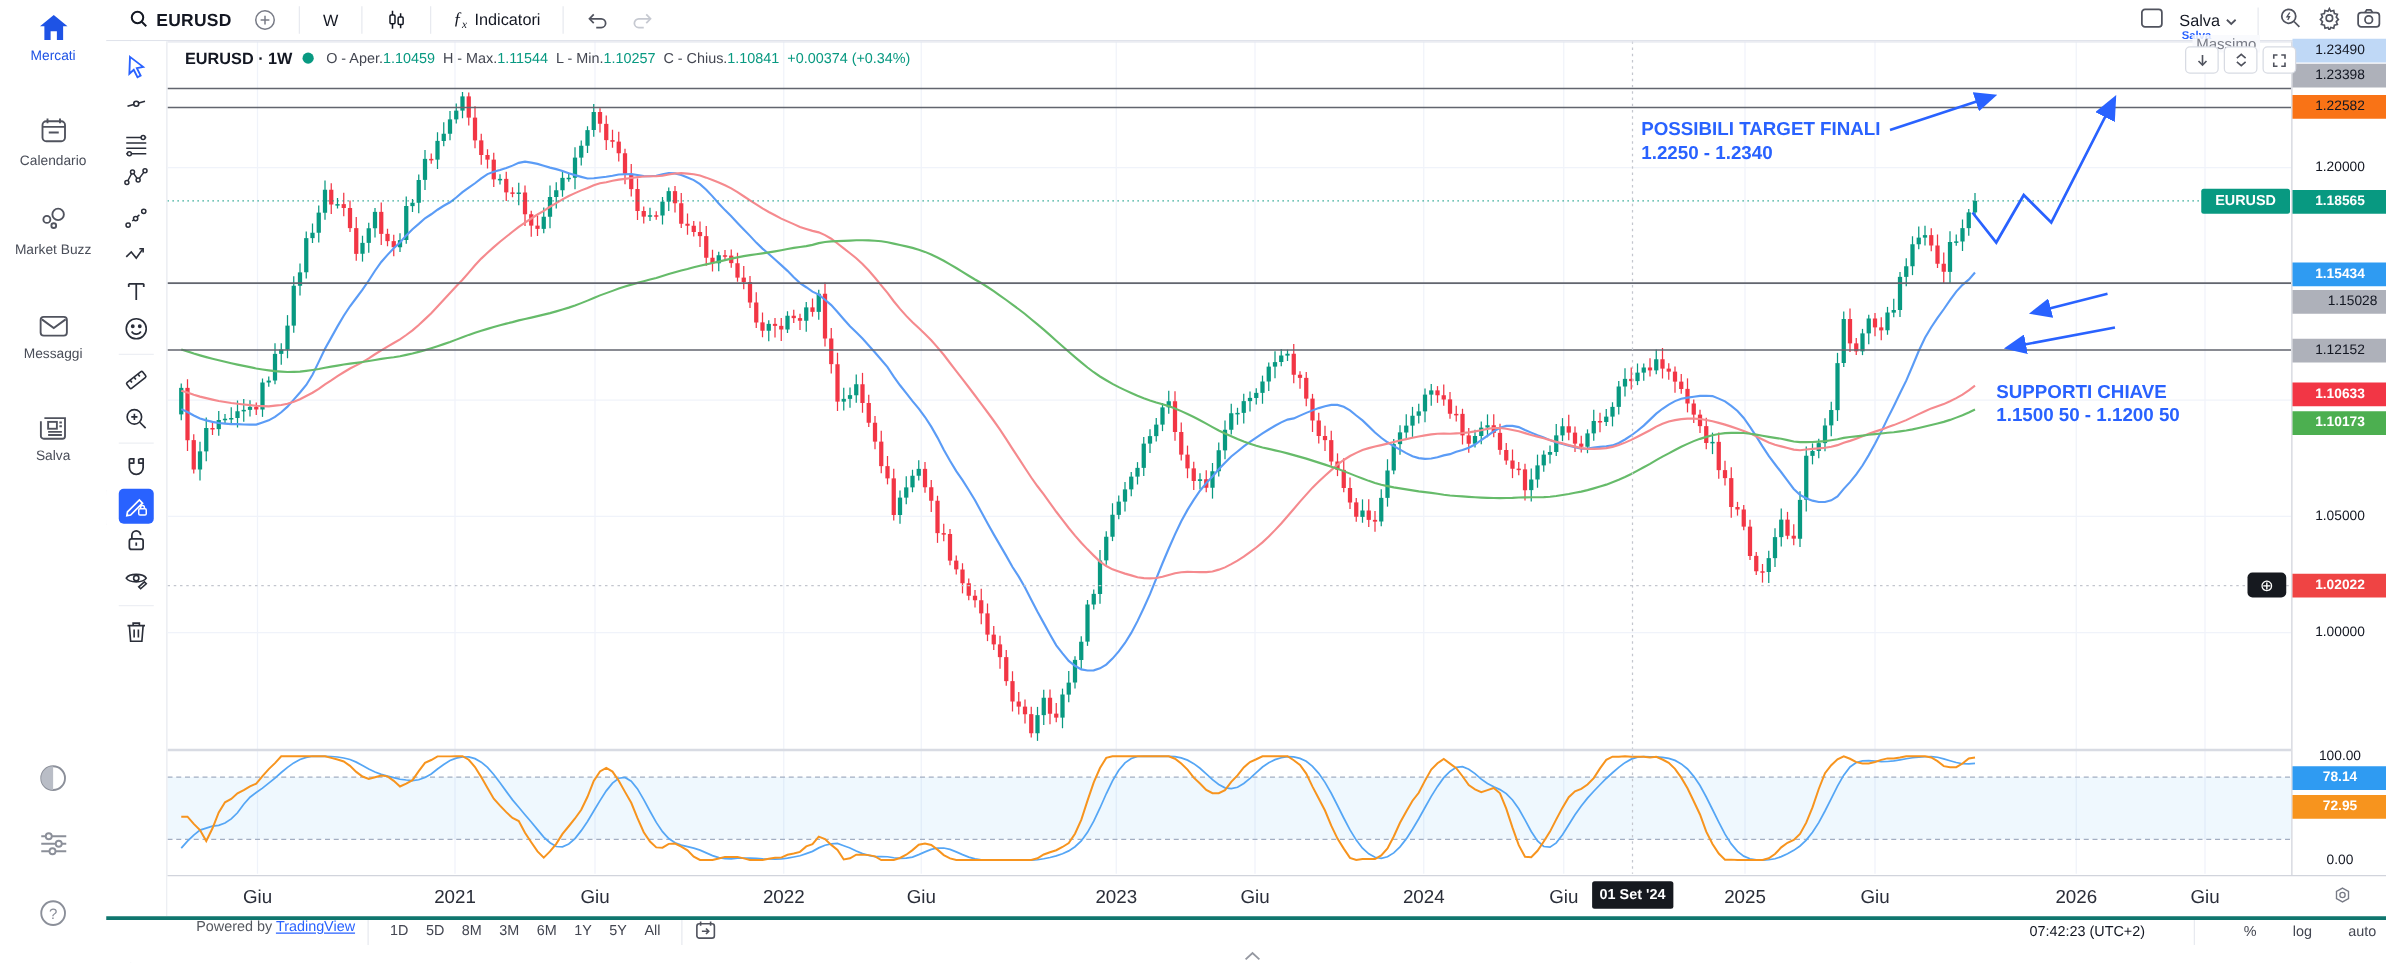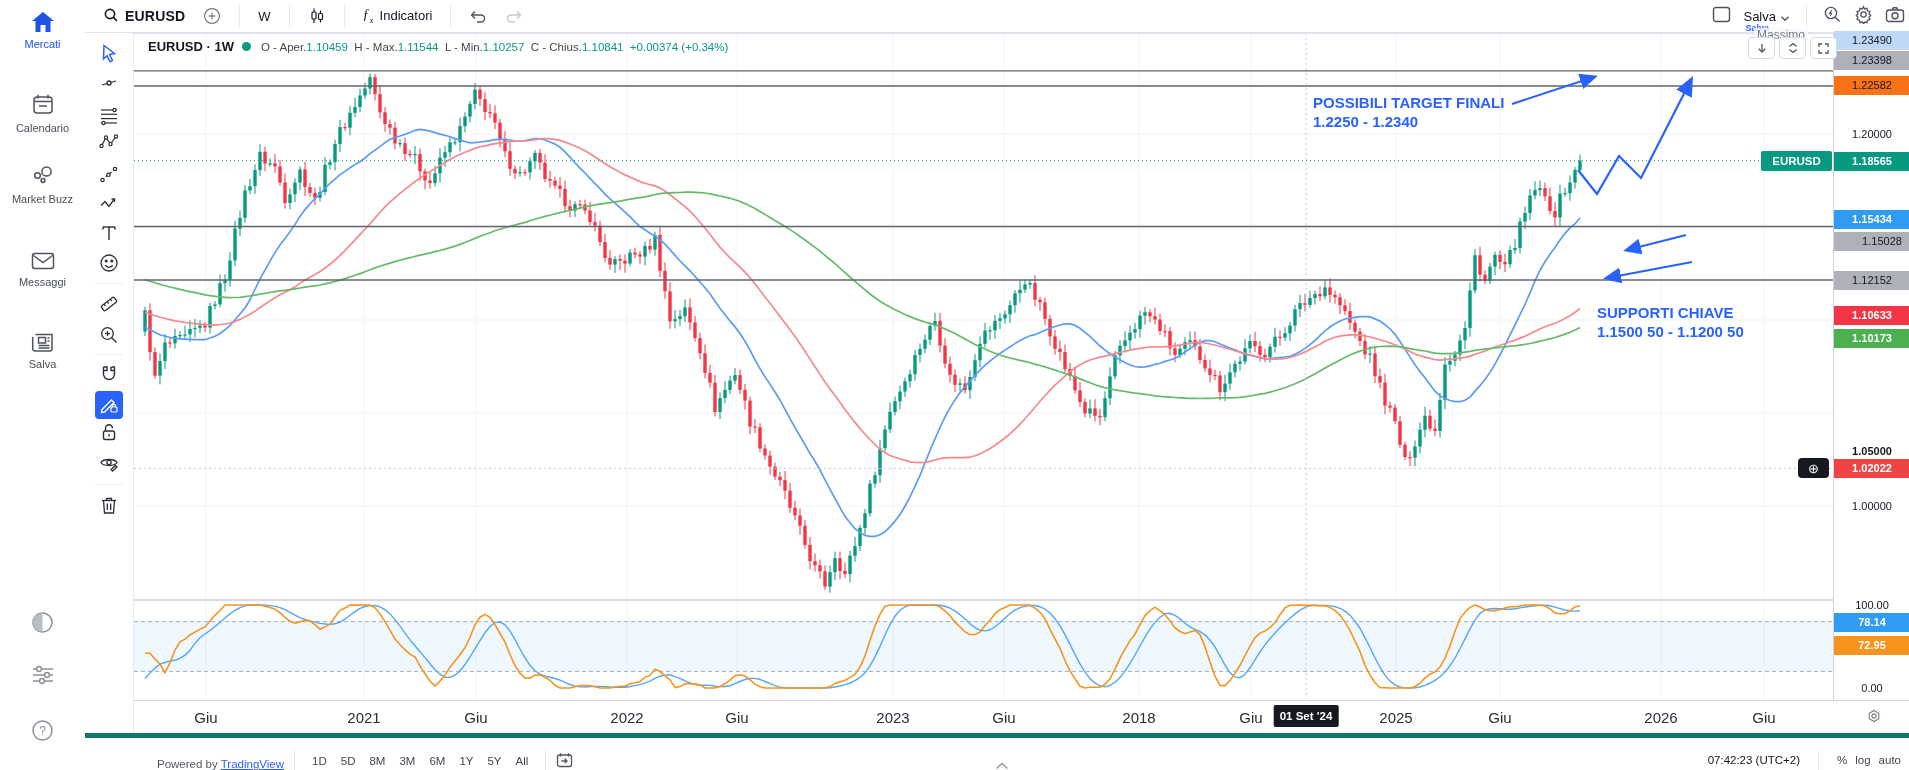--- a/index.html
+++ b/index.html
@@ -71,27 +71,27 @@
   #time-axis{position:absolute;left:134px;top:700px;width:1775px;height:33px;background:#fff;
              border-top:1px solid #D1D4DC;box-sizing:border-box;cursor:ew-resize}
   .ta-label{position:absolute;top:8px;width:60px;margin-left:-30px;text-align:center;font-size:15px;
             color:#2A2E39}
   #ta-badge{position:absolute;top:4px;height:22px;line-height:22px;padding:0 6px;background:#16191F;
             color:#fff;font-size:11.5px;font-weight:bold;border-radius:2px;transform:translateX(-50%)}
   #ta-gear{position:absolute;right:28px;top:8px;color:#787B86;cursor:pointer}
 
   
   #footer{position:absolute;left:85px;top:733px;width:1824px;height:37px;background:#fff;
-          border-top:5px solid #0f766e;box-sizing:border-box;display:flex;align-items:flex-end;
+          border-top:3px solid #0f766e;box-sizing:border-box;display:flex;align-items:flex-start;
           font-size:11.5px;color:#434651}
   #powered{margin-left:72px;color:#55585F}
   #powered a{color:#2962FF;text-decoration:underline;cursor:pointer}
   .ft-sep{width:1px;height:20px;background:#E8EAF0;margin:0 10px}
   .range-btn{padding:3px 7px;border-radius:4px;cursor:pointer;color:#434651}
-  #footer-right{position:absolute;right:8px;display:flex;align-items:center;gap:8px}
+  #footer-right{position:absolute;right:8px;display:flex;align-items:center;gap:29px}
   #clock{color:#131722}
   .scale-mode{cursor:pointer;color:#434651}
   #bottom-caret{position:absolute;left:995px;top:756px;color:#9598A1;z-index:5}
 </style>
 </head>
 <body>
 
 <div id="app">
 
   <nav id="leftnav">
@@ -1024,37 +1024,37 @@
       <div class="ps-label" style="top: -2.5px; background: rgb(191, 216, 246); color: rgb(19, 23, 34); font-weight: normal;">1.23490</div>
       <div class="ps-label" style="top: 17.5px; background: rgb(174, 177, 186); color: rgb(19, 23, 34); font-weight: normal;">1.23398</div>
       <div class="ps-label" style="top: 42.5px; background: #f97316; color: rgb(19, 23, 34); font-weight: normal;">1.22582</div>
       <div class="ps-label" style="top: 91.5px; background: transparent; color: rgb(19, 23, 34); font-weight: normal;">1.20000</div>
       <div class="ps-label" style="top: 118.5px; background: rgb(8, 153, 129); color: rgb(255, 255, 255); font-weight: bold;">1.18565</div>
       <div class="ps-label" style="top: 176.5px; background: rgb(47, 155, 242); color: rgb(255, 255, 255); font-weight: bold;">1.15434</div>
       <div class="ps-label" style="top: 198.5px; background: rgb(174, 177, 186); color: rgb(19, 23, 34); font-weight: normal; padding-left: 10px;">1.15028</div>
       <div class="ps-label" style="top: 237.5px; background: rgb(174, 177, 186); color: rgb(19, 23, 34); font-weight: normal;">1.12152</div>
       <div class="ps-label" style="top: 272.5px; background: rgb(242, 54, 69); color: rgb(255, 255, 255); font-weight: bold;">1.10633</div>
       <div class="ps-label" style="top: 295.5px; background: rgb(76, 175, 80); color: rgb(255, 255, 255); font-weight: bold;">1.10173</div>
-      <div class="ps-label" style="top: 370.5px; background: transparent; color: rgb(19, 23, 34); font-weight: bold; margin-top: 38px;">1.05000</div>
+      <div class="ps-label" style="top: 370.5px; background: transparent; color: rgb(19, 23, 34); font-weight: normal;">1.05000</div>
       <div class="ps-label" style="top: 425.5px; background: #ef4444; color: rgb(255, 255, 255); font-weight: bold;">1.02022</div>
       <div class="ps-label" style="top: 463.5px; background: transparent; color: rgb(19, 23, 34); font-weight: normal;">1.00000</div>
       <div class="ps-label" style="top: 562.5px; background: transparent; color: rgb(19, 23, 34); font-weight: normal;">100.00</div>
       <div class="ps-label" style="top: 579.5px; background: rgb(47, 155, 242); color: rgb(255, 255, 255); font-weight: bold;">78.14</div>
       <div class="ps-label" style="top: 602.5px; background: rgb(247, 148, 30); color: rgb(255, 255, 255); font-weight: bold;">72.95</div>
       <div class="ps-label" style="top: 645.5px; background: transparent; color: rgb(19, 23, 34); font-weight: normal;">0.00</div>
     </div>
   <div id="time-axis">
       <div class="ta-label" style="left: 72px;">Giu</div>
       <div class="ta-label" style="left: 230px;">2021</div>
       <div class="ta-label" style="left: 342px;">Giu</div>
       <div class="ta-label" style="left: 493px;">2022</div>
       <div class="ta-label" style="left: 603px;">Giu</div>
       <div class="ta-label" style="left: 759px;">2023</div>
       <div class="ta-label" style="left: 870px;">Giu</div>
-      <div class="ta-label" style="left: 1005px;">2018</div>
+      <div class="ta-label" style="left: 1005px;">2024</div>
       <div class="ta-label" style="left: 1117px;">Giu</div>
       <div class="ta-label" style="left: 1262px;">2025</div>
       <div class="ta-label" style="left: 1366px;">Giu</div>
       <div class="ta-label" style="left: 1527px;">2026</div>
       <div class="ta-label" style="left: 1630px;">Giu</div>
       <div id="ta-badge" style="left: 1172px;">01 Set '24</div>
       <span id="ta-gear"><svg width="14" height="14" viewBox="0 0 14 14" fill="none" stroke="#787B86" stroke-width="1.1">
           <path d="M7 1.5 L11.8 4.2 V9.8 L7 12.5 L2.2 9.8 V4.2 Z"></path>
           <circle cx="7" cy="7" r="2.1"></circle>
         </svg></span>

